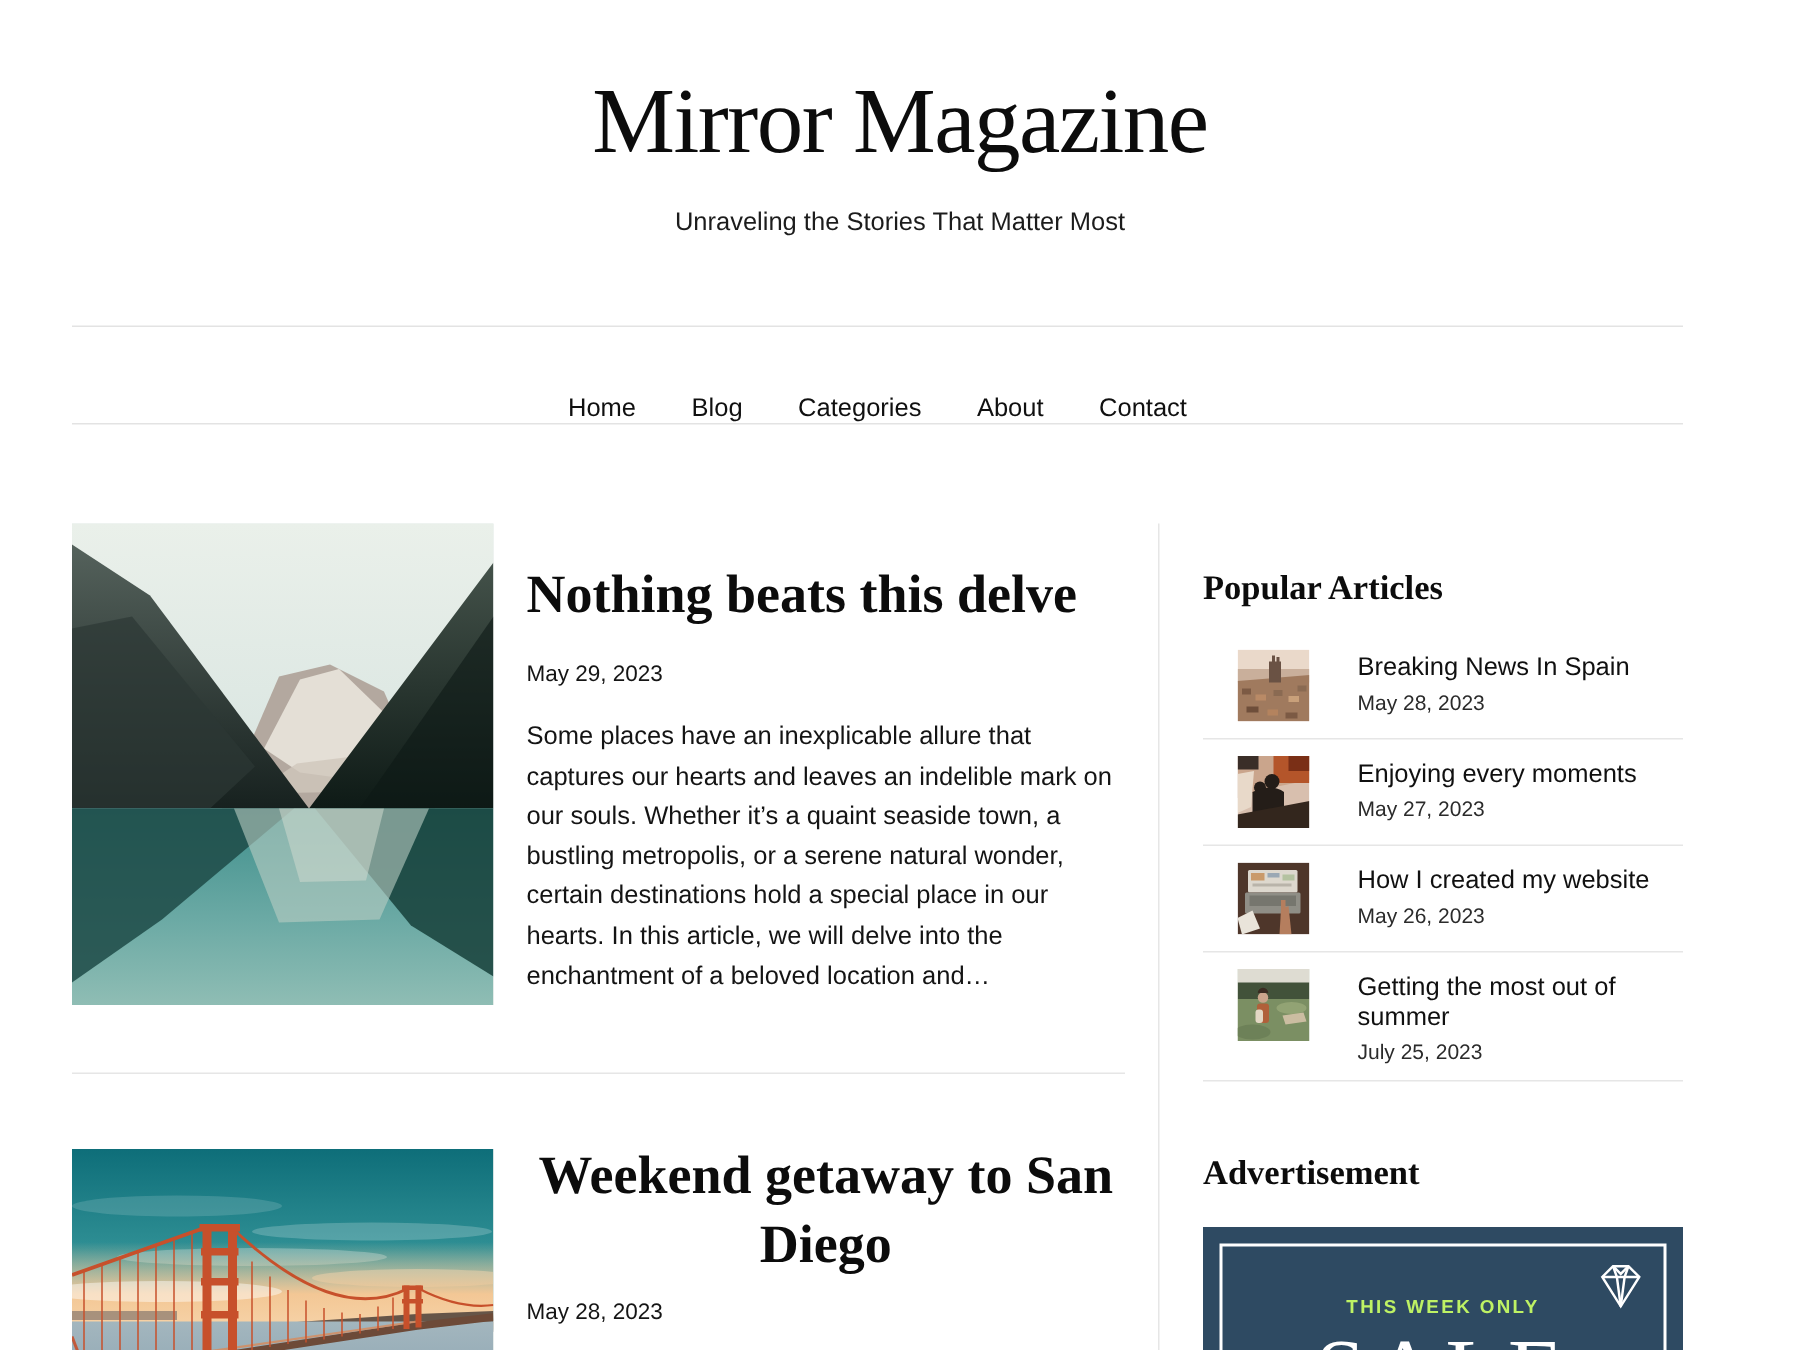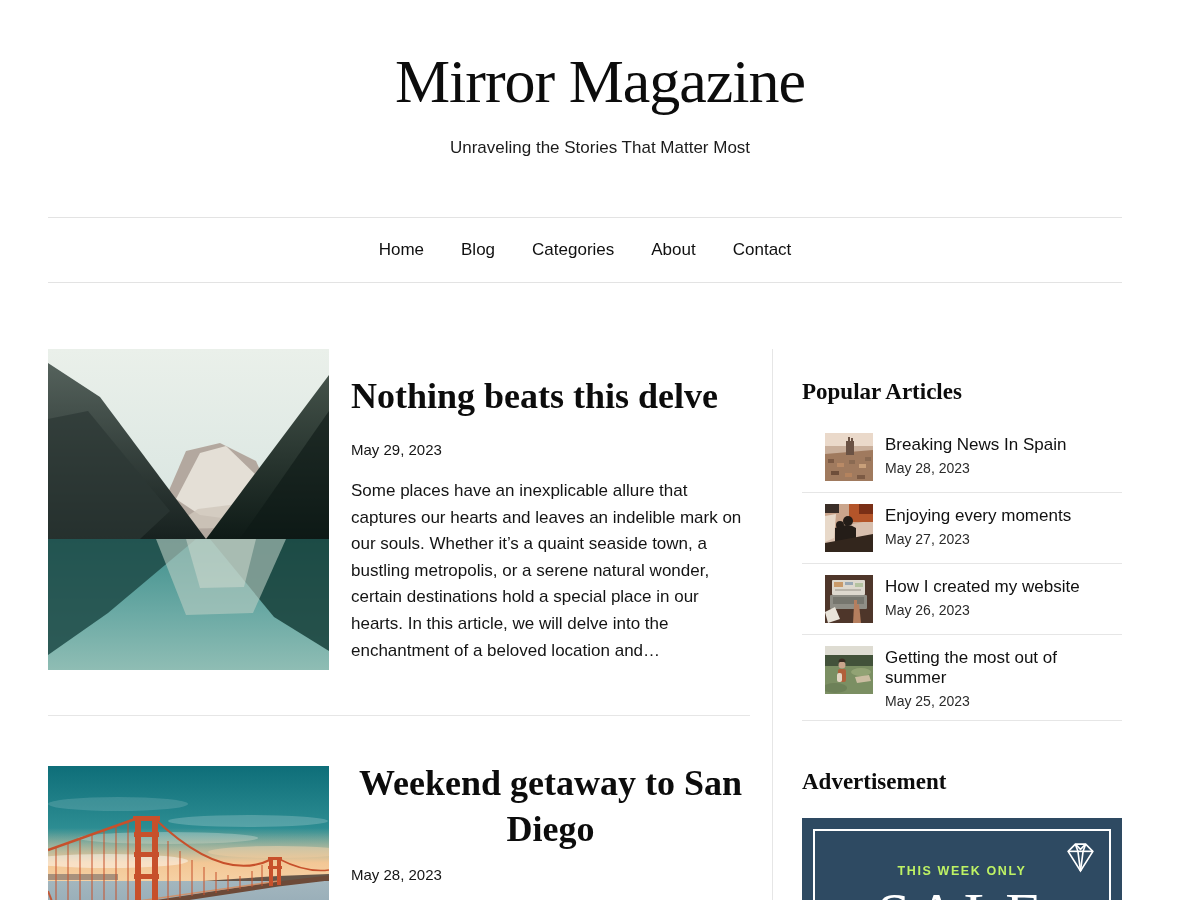--- a/index.html
+++ b/index.html
@@ -17,21 +17,21 @@
     font-family: "Liberation Serif", serif; font-weight: 400;
     font-size: 62px; line-height: 1; letter-spacing: -1px; color: #0c0c0c;
     text-decoration: none; cursor: pointer;
   }
   .site-tagline { margin-top: 26px; font-size: 17px; color: #1c1c1c; }
 
   
   .nav {
     position: absolute; top: 217px; left: 48px; width: 1074px; height: 64px;
     border-top: 1px solid #e3e3e3; border-bottom: 1px solid #e3e3e3;
-    display: flex; justify-content: center; align-items: center; gap: 37px;
+    display: flex; justify-content: center; align-items: flex-end; gap: 37px;
   }
   .nav a { color: #101010; text-decoration: none; font-size: 17px; cursor: pointer; }
 
   
   .main-col { position: absolute; left: 48px; top: 349px; width: 702px; }
   .v-divider { position: absolute; left: 772px; top: 349px; width: 1px; height: 551px; background: #e6e6e6; }
   .sidebar { position: absolute; left: 802px; top: 349px; width: 320px; }
 
   
   .article { display: flex; }
@@ -50,21 +50,21 @@
   .article-excerpt { margin-top: 20px; font-size: 17px; line-height: 26.6px; color: #141414; }
   .article-divider { border: none; border-top: 1px solid #e6e6e6; margin: 34px 0 0 0; }
   .article2 { margin-top: 50px; }
 
   
   .side-heading {
     margin: 30px 0 0 0; font-family: "Liberation Serif", serif; font-weight: 700;
     font-size: 23px; color: #0c0c0c; line-height: 1.15;
   }
   .popular-list { list-style: none; margin: 28px 0 0 0; padding: 0; }
-  .popular-item { display: flex; gap: 12px; cursor: pointer; padding-left: 23px; }
+  .popular-item { display: flex; gap: 32px; cursor: pointer; padding-left: 23px; }
   .popular-thumb { width: 48px; height: 48px; flex: none; overflow: hidden; }
   .popular-text { min-width: 0; }
   .popular-title { font-size: 17px; color: #101010; margin-top: 2px; }
   .popular-date { font-size: 14px; color: #2b2b2b; margin-top: 5px; }
   .side-divider { border: none; border-top: 1px solid #e6e6e6; margin: 11px 0; }
   .ad-heading { margin-top: 48px; }
 
   .ad-banner {
     position: relative; margin-top: 22px; width: 320px; height: 300px;
     background: #2e4a62; cursor: pointer;
@@ -309,21 +309,21 @@
           <ellipse cx="10" cy="42" rx="12" ry="5" fill="#6a7d55" opacity="0.8"></ellipse>
           <polygon points="30,31 44,29 46,35 32,37" fill="#d9c6ac" opacity="0.85"></polygon>
           <circle cx="17" cy="19" r="3.5" fill="#caa58c"></circle>
           <path d="M13.5,16 A3.5,3.5 0 0 1 20.5,16 Z" fill="#3a2c22"></path>
           <rect x="13" y="23" width="8" height="13" rx="2" fill="#b0603a"></rect>
           <rect x="12" y="27" width="5" height="9" rx="2" fill="#e3d7c4"></rect>
         </svg>
       </div>
       <div class="popular-text">
         <div class="popular-title">Getting the most out of summer</div>
-        <div class="popular-date">May 25, 2023</div>
+        <div class="popular-date">July 25, 2023</div>
       </div>
     </li>
     <hr class="side-divider">
   </ul>
 
   <h3 class="side-heading ad-heading">Advertisement</h3>
 
   <div class="ad-banner">
     <div class="ad-frame"></div>
     <svg class="ad-diamond" viewBox="0 0 36 36" fill="none" stroke="#ffffff" stroke-width="1.6" stroke-linejoin="miter">

